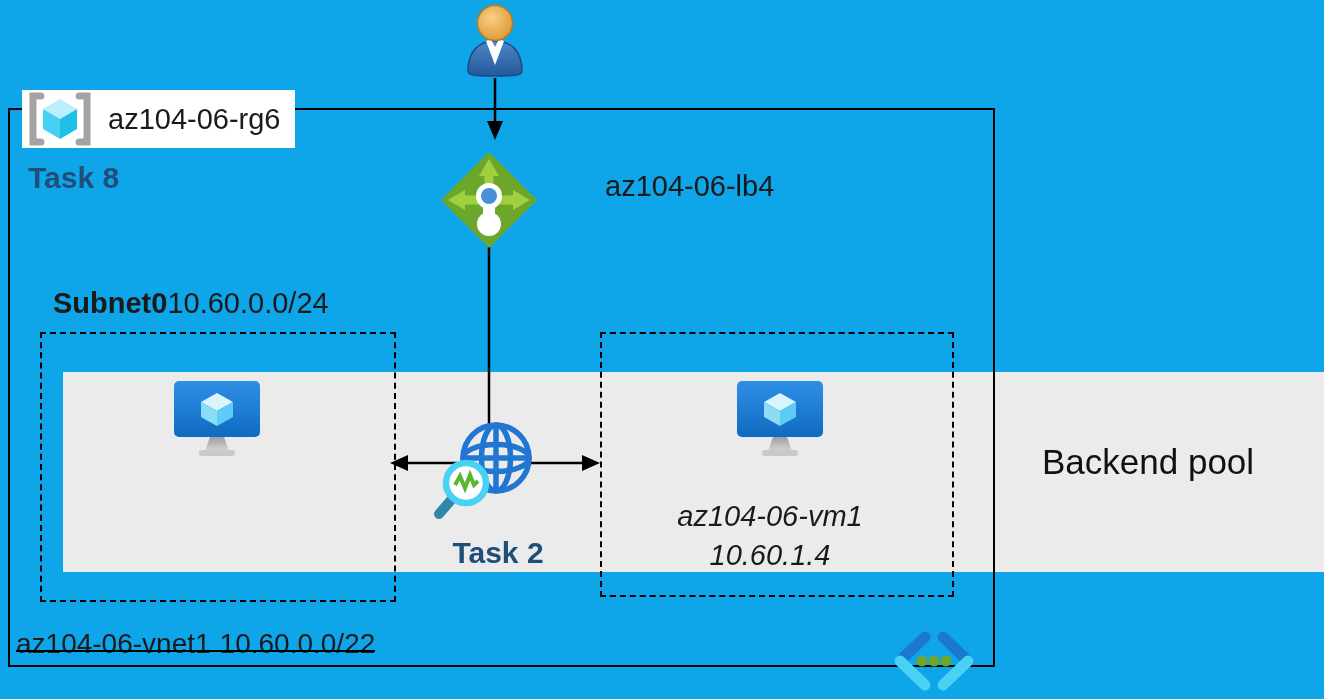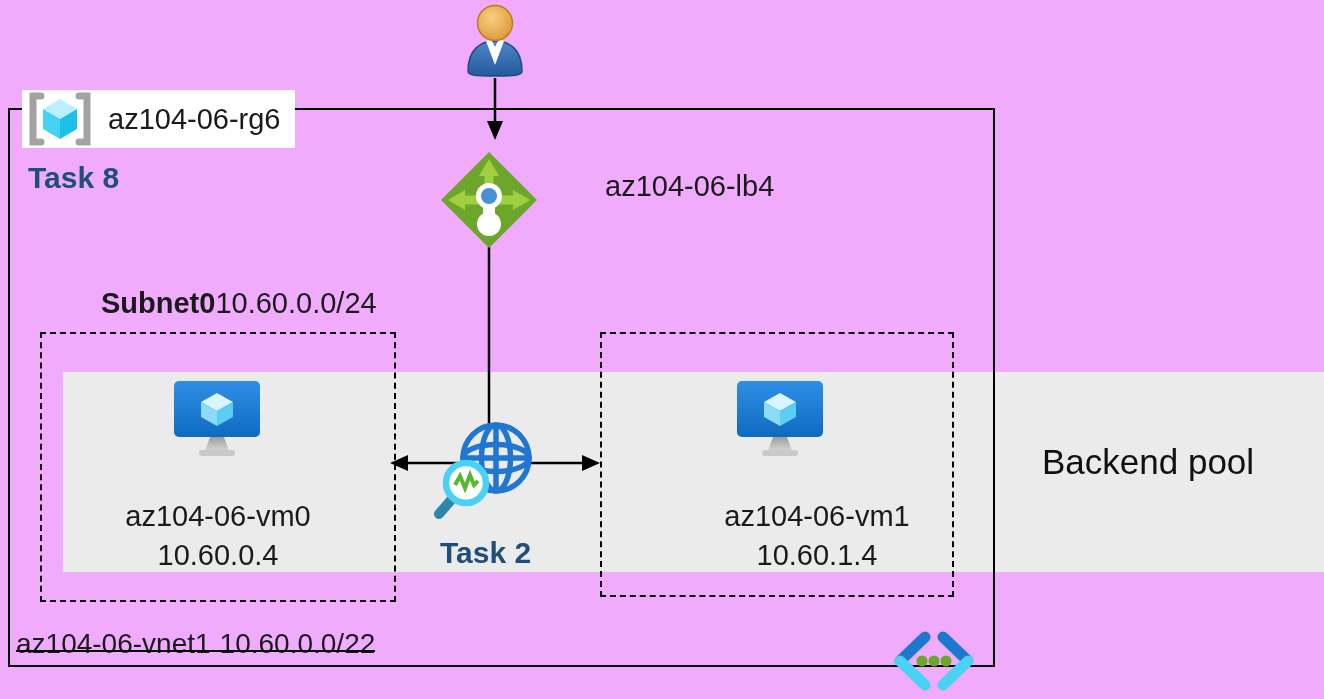--- a/index.html
+++ b/index.html
@@ -1,35 +1,35 @@
 <!DOCTYPE html>
 <html><head>
 <meta charset="utf-8">
 <style>
   html,body{margin:0;padding:0;background:#fff;}
   #stage{
-    position:relative;width:1324px;height:699px;background:#f0abfc;overflow:hidden;
+    position:relative;width:1324px;height:699px;background:#0ea5e9;overflow:hidden;
     font-family:"Liberation Sans","DejaVu Sans",sans-serif;color:#1a1a1a;
   }
   .abs{position:absolute;}
   .lbl{font-size:29px;line-height:1.2;white-space:nowrap;}
   .task{font-size:30px;font-weight:bold;color:#1F4E79;white-space:nowrap;}
   
   #band{left:63px;top:372px;width:1261px;height:200px;background:#ebebeb;}
   
   #rg-box{left:8px;top:108px;width:983px;height:555px;border:2px solid #000;}
   
   #rg-header{left:22px;top:90px;height:58px;background:#fff;display:flex;align-items:center;padding-right:14px;z-index:4;}
   #rg-header .txt{margin-left:10px;}
   
   .subnet-box{border:2px dashed #000;background:transparent;z-index:3;}
   #subnet0-box{left:40px;top:332px;width:352px;height:266px;}
   #subnet1-box{left:600px;top:332px;width:350px;height:261px;}
   .subnet-label{white-space:nowrap;}
-  .subnet-label b{font-weight:bold;margin-left:48px;}
+  .subnet-label b{font-weight:bold;}
   .subnet-label .cidr{font-weight:normal;}
   
   .vm-label{text-align:center;font-size:29px;line-height:39px;}
   
   #vnet-label{left:16px;top:628px;font-size:28px;white-space:nowrap;z-index:4;text-align:center;}
   #vnet-label .cidr{margin-left:9px;}
   #vnet-strike{position:absolute;left:0;right:0;top:22px;height:2px;background:#000;}
   #backend-label{left:1042px;top:442px;font-size:35px;color:#111;white-space:nowrap;z-index:4;}
   .icon-wrap{z-index:5;}
   #connector-overlay{left:0;top:0;width:1324px;height:699px;z-index:2;pointer-events:none;}
@@ -142,45 +142,41 @@
     <svg width="90" height="78" viewBox="0 0 90 78">
       <rect x="2" y="2" width="86" height="56" rx="5" fill="url(#scrG)"></rect>
       <polygon points="45,14 61,23 45,32 29,23" fill="#d9f5fd"></polygon>
       <polygon points="29,23 45,32 45,47 29,38" fill="#8adcf7"></polygon>
       <polygon points="61,23 45,32 45,47 61,38" fill="#5ccdf4"></polygon>
       <polygon points="38,58 52,58 57,72 33,72" fill="url(#stG)"></polygon>
       <rect x="27" y="71" width="36" height="6" rx="3" fill="#c9c9c9"></rect>
     </svg>
   </div>
 
-  <div class="abs vm-label" style="left:68px;top:497px;width:300px;">
-    <div>az104-06-vm0</div>
-    <div>10.60.0.4</div>
-  </div>
-  <div class="abs vm-label" style="left:667px;top:497px;width:300px;">
+  <div class="abs vm-label" style="left:620px;top:497px;width:300px;font-style:italic;">
     <div>az104-06-vm1</div>
     <div>10.60.1.4</div>
   </div>
 
   <div class="abs icon-wrap" style="left:430px;top:415px;">
     <svg width="118" height="112" viewBox="0 0 118 112">
       <g stroke="#2176D2" stroke-width="5.5" fill="none">
         <circle cx="66" cy="43" r="33"></circle>
         <ellipse cx="66" cy="43" rx="14.5" ry="33"></ellipse>
         <ellipse cx="66" cy="43" rx="33" ry="13.5"></ellipse>
         <line x1="66" y1="10" x2="66" y2="76"></line>
         <line x1="33" y1="43" x2="99" y2="43"></line>
       </g>
       <line x1="22" y1="84" x2="9" y2="99" stroke="#2E86A8" stroke-width="10" stroke-linecap="round"></line>
       <circle cx="36" cy="68" r="20" fill="#fff" stroke="#49D2F4" stroke-width="6.5"></circle>
       <polyline points="25,70 30,61 35,73 40,60 44,70 48,66" fill="none" stroke="#56B82F" stroke-width="4"></polyline>
     </svg>
   </div>
 
-  <div class="abs task" style="left:440px;top:536px;width:200px;text-align:left;">Task 2</div>
+  <div class="abs task" style="left:398px;top:536px;width:200px;text-align:center;">Task 2</div>
 
   <div id="backend-label" class="abs">Backend pool</div>
 
   <div id="vnet-label" class="abs">
     <span>az104-06-vnet1</span><span class="cidr">10.60.0.0/22</span>
     <div id="vnet-strike"></div>
   </div>
 
   <div class="abs icon-wrap" style="left:891px;top:627px;">
     <svg width="86" height="68" viewBox="0 0 86 68">

